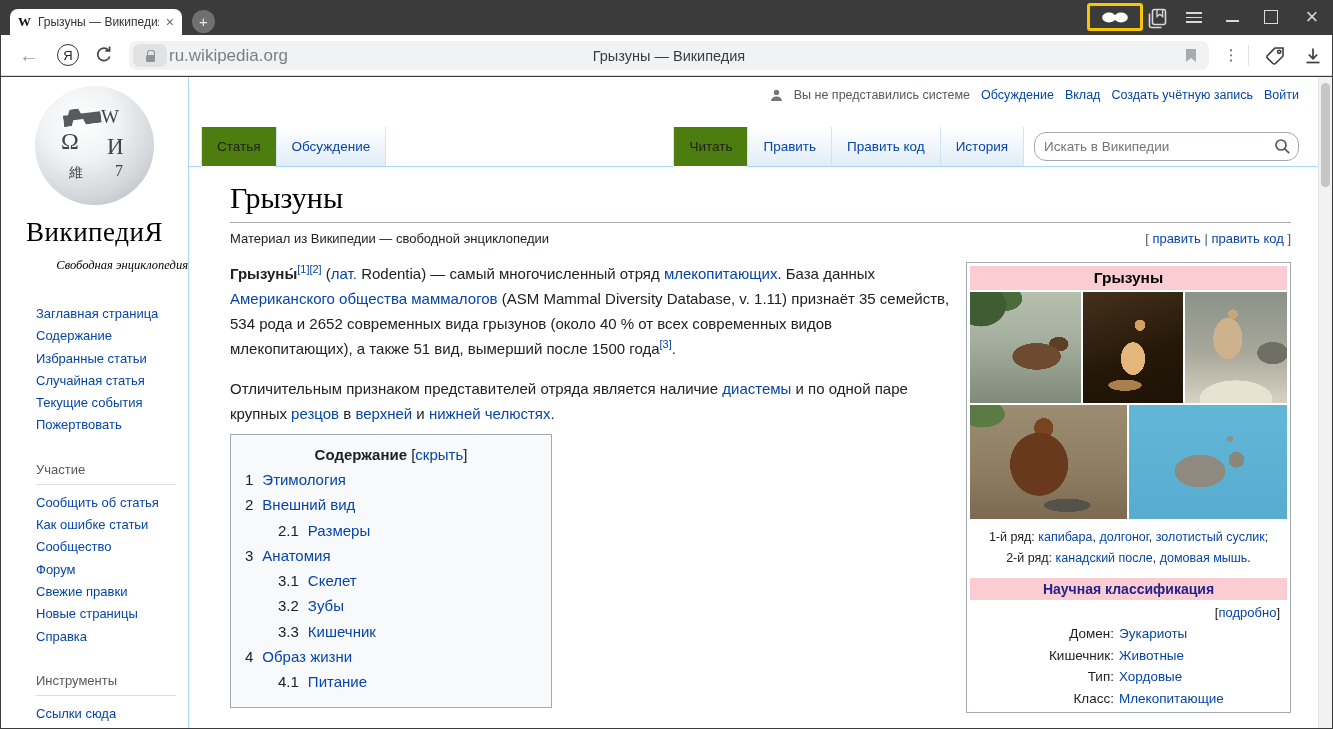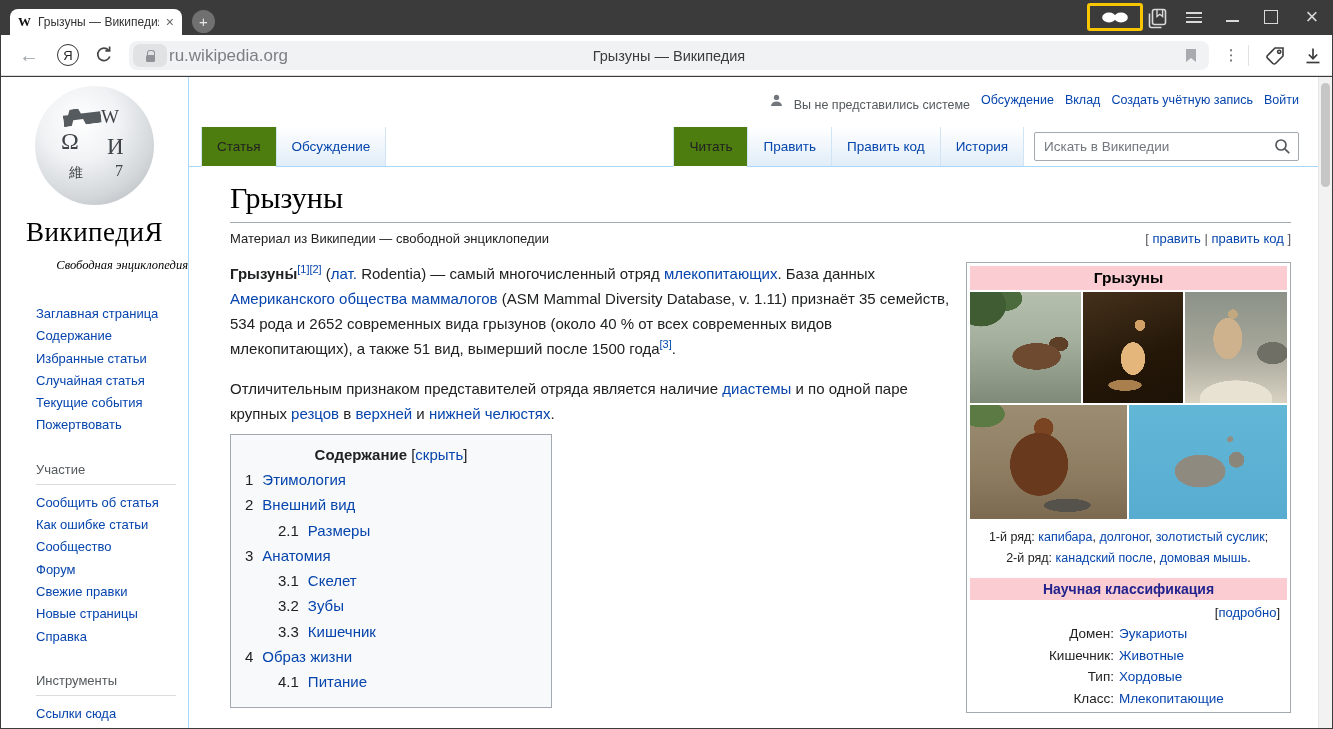--- a/index.html
+++ b/index.html
@@ -40,21 +40,21 @@
   .abdiv{position:absolute;left:1247px;top:10px;width:1px;height:21px;background:#e2e2e2;}
   .tagic{left:1261px;top:9px;width:26px;height:23px;}
   .dlic{left:1301px;top:9px;width:22px;height:23px;}
 
   
   .page{position:absolute;top:77px;left:1px;right:1px;bottom:1px;background:#fff;overflow:hidden;}
   .scrollbar{position:absolute;right:0;top:0;width:14px;height:100%;background:#f2f2f2;border-left:1px solid #e6e6e6;z-index:30;}
   .thumb{position:absolute;top:6px;left:2px;right:2px;height:104px;background:#c6c6c6;border-radius:6px;}
 
   .personal{position:absolute;top:11px;right:33px;display:flex;align-items:center;gap:11px;font-size:12.5px;z-index:5;}
-  .personal .gray{color:#54595d;margin-top:10px;}
+  .personal .gray{color:#54595d;}
   a,.lnk{color:#0645ad;text-decoration:none;cursor:pointer;}
 
   
   .sidebar{position:absolute;left:0;top:0;width:187px;bottom:0;padding-top:9px;}
   .globe{width:119px;height:119px;margin:0 auto;border-radius:50%;position:relative;background:radial-gradient(circle at 38% 30%,#ffffff 0%,#f0f2f4 35%,#d3d7da 68%,#aab0b6 100%);}
   .globe span{position:absolute;color:#3f4448;font-family:"Liberation Serif",serif;}
   .gpiece{position:absolute;left:28px;top:22px;width:38px;height:17px;background:#565b5f;transform:rotate(-7deg);clip-path:polygon(0 32%,14% 32%,20% 0,42% 0,48% 32%,100% 32%,100% 100%,58% 100%,52% 66%,26% 66%,20% 100%,0 100%);}
   .wordmark{margin-top:12px;text-align:center;font-family:"Liberation Serif",serif;font-size:27px;color:#000;letter-spacing:.5px;}
   .tagline{text-align:right;font-family:"Liberation Serif",serif;font-style:italic;font-size:12.5px;color:#000;margin-top:10px;}
   .nav{margin-top:30px;padding-left:35px;font-size:13px;}
@@ -63,21 +63,21 @@
 
   
   .content{position:absolute;left:187px;top:0;right:14px;bottom:0;border-left:1px solid #a7d7f9;}
   .tabstrip{position:absolute;top:50px;left:0;right:0;height:40px;border-bottom:1px solid #a7d7f9;display:flex;align-items:stretch;}
   .ltabs{display:flex;margin-left:12px;}
   .rtabs{display:flex;margin-left:auto;}
   .tb{position:relative;display:flex;align-items:center;padding:0 15px;font-size:13.5px;border-left:1px solid #cfe4f5;background:linear-gradient(to bottom,#ffffff,#e1edf8);white-space:nowrap;}
   .tb:last-child{border-right:1px solid #cfe4f5;}
   .tb.active{background:#4d7c0f;color:#222;margin-bottom:-1px;border-bottom:1px solid #fff;z-index:2;}
   .searchwrap{align-self:center;margin-left:10px;margin-right:19px;position:relative;}
-  .searchwrap input{width:265px;height:29px;border:1px solid #a2a9b1;border-radius:2px;padding:0 32px 0 9px;font-size:13.5px;font-family:"Liberation Sans",sans-serif;color:#222;outline:none;}
+  .searchwrap input{width:265px;height:29px;border:1px solid #a2a9b1;border-radius:12px;padding:0 32px 0 9px;font-size:13.5px;font-family:"Liberation Sans",sans-serif;color:#222;outline:none;}
   .searchwrap input::placeholder{color:#72777d;}
   .mag{position:absolute;right:8px;top:6px;}
 
   .bodyarea{position:absolute;top:90px;left:0;right:0;bottom:0;padding:0 27px 0 41px;font-size:15px;color:#202122;}
   h1.pt{font-family:"Liberation Serif",serif;font-weight:400;font-size:30px;color:#000;margin-top:14px;padding-bottom:7px;border-bottom:1px solid #a2a9b1;}
   .subrow{display:flex;justify-content:space-between;font-size:13px;margin-top:8px;color:#202122;}
   .editlinks{color:#54595d;}
   p.body{line-height:25px;margin-top:15px;}
   sup.ref{font-size:11px;line-height:0;}
   .infobox{float:right;width:325px;border:1px solid #a2a9b1;background:#fff;margin:16px 0 10px 16px;padding:3px;font-size:13px;}

